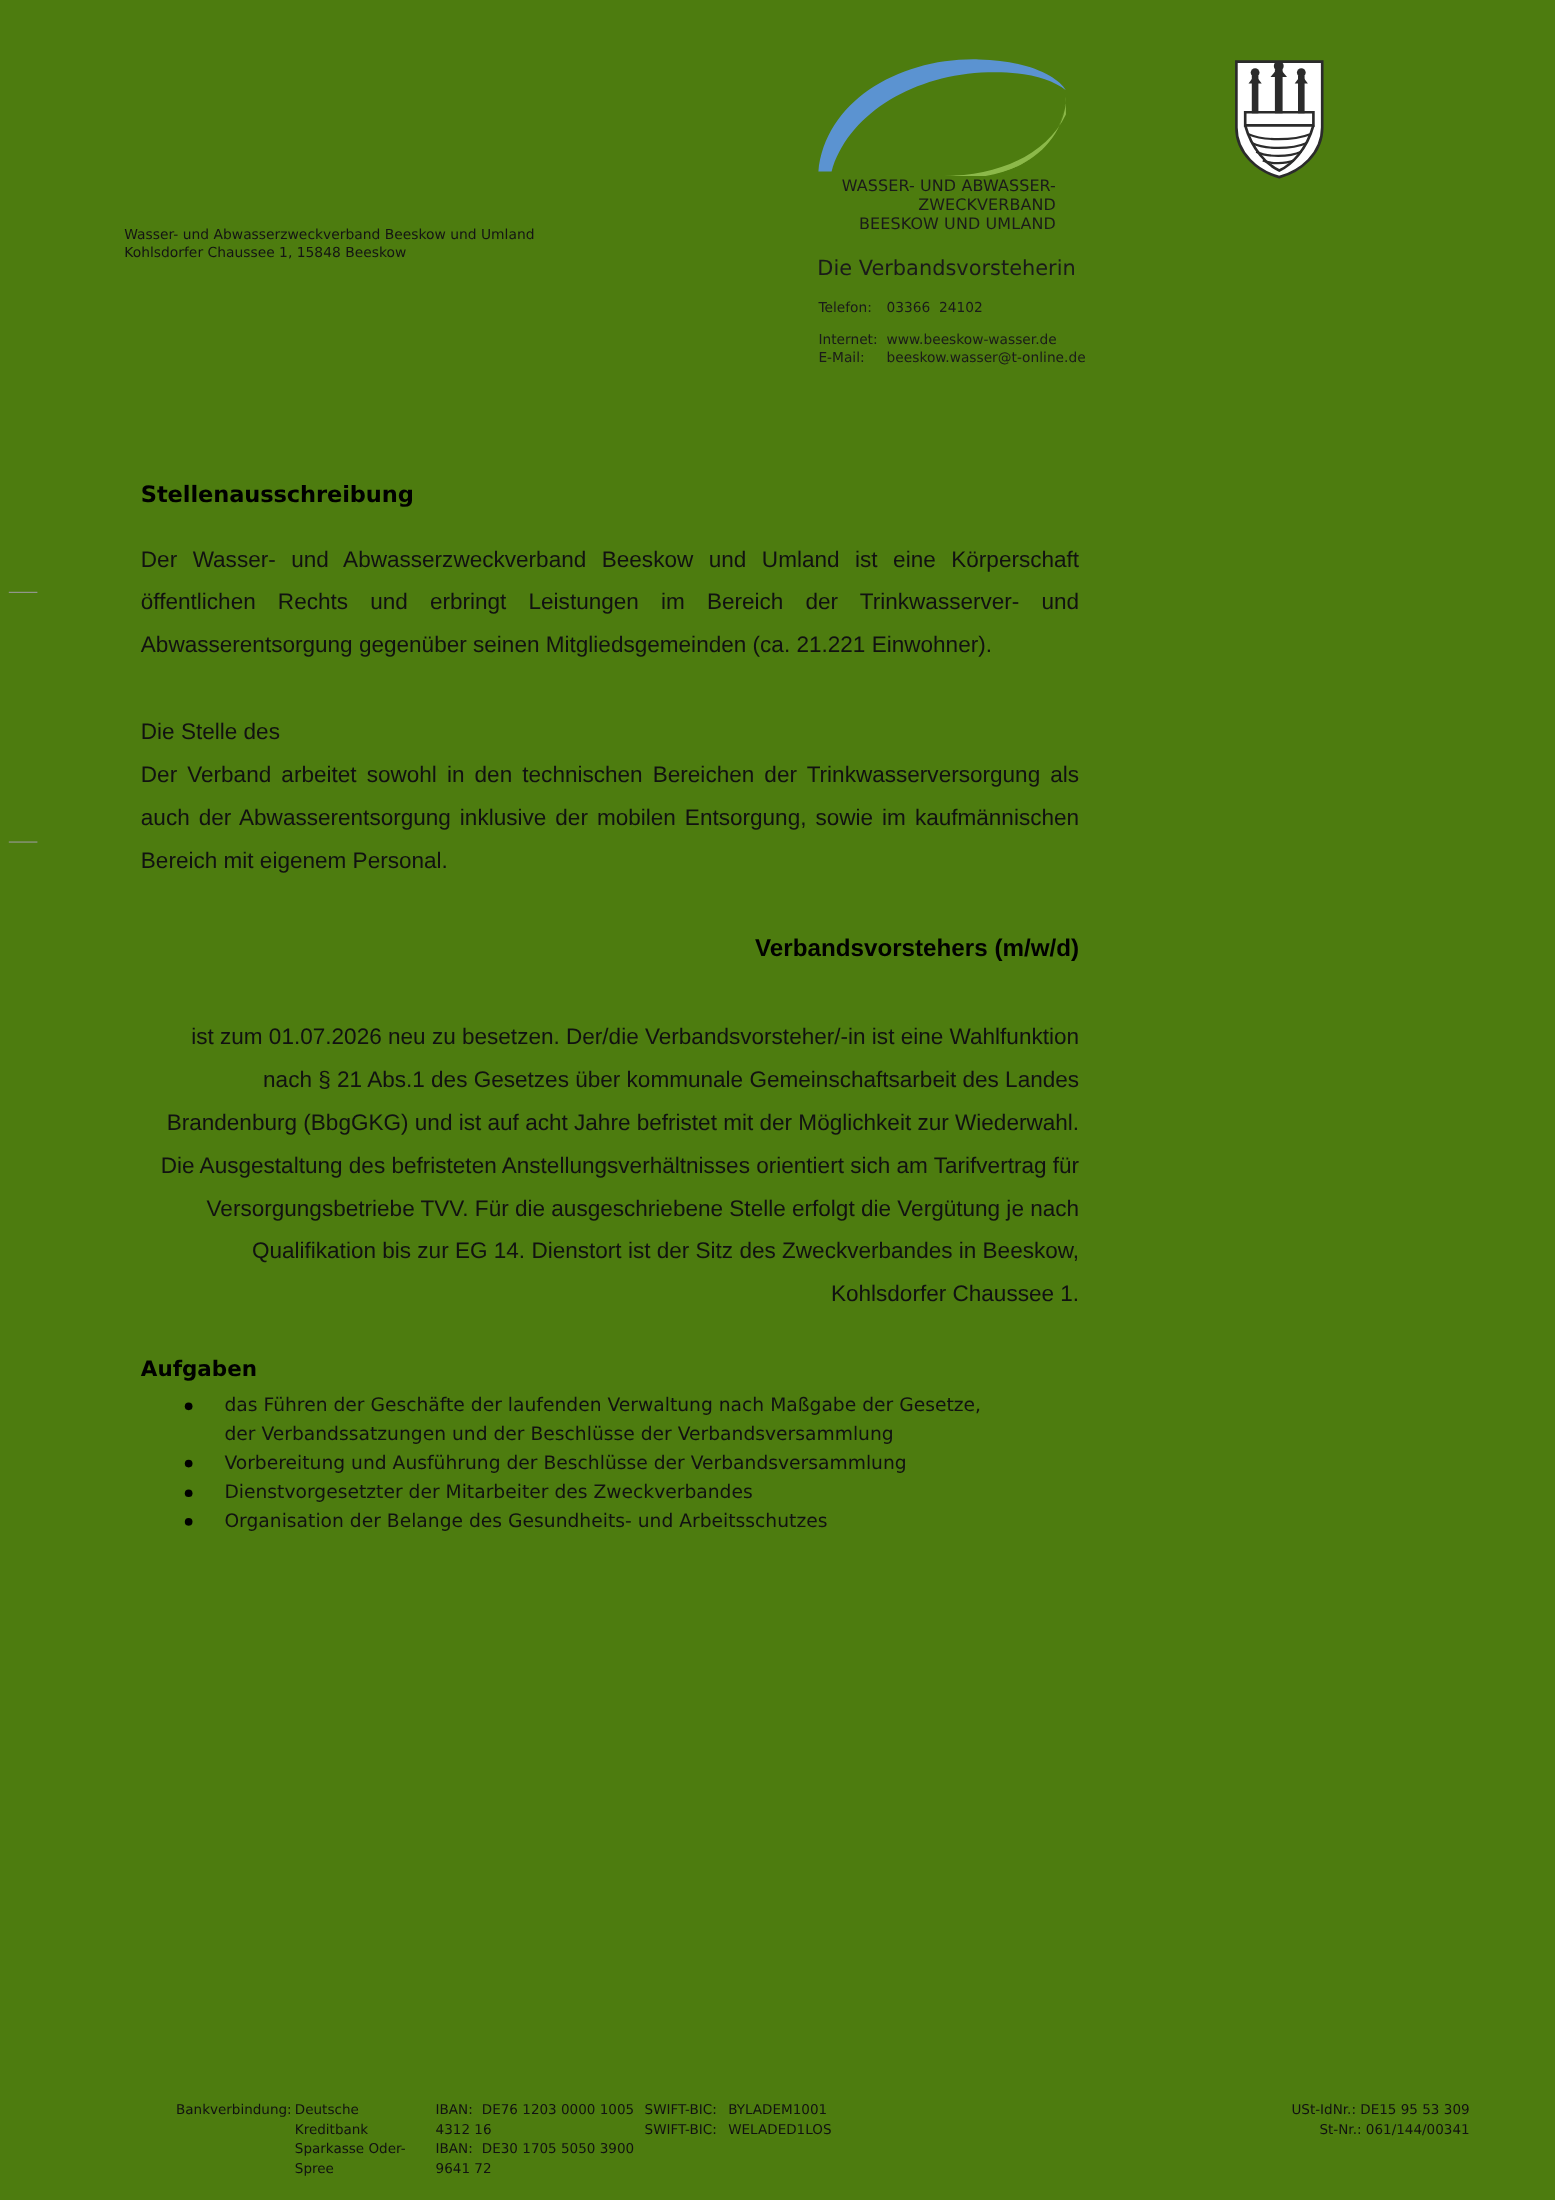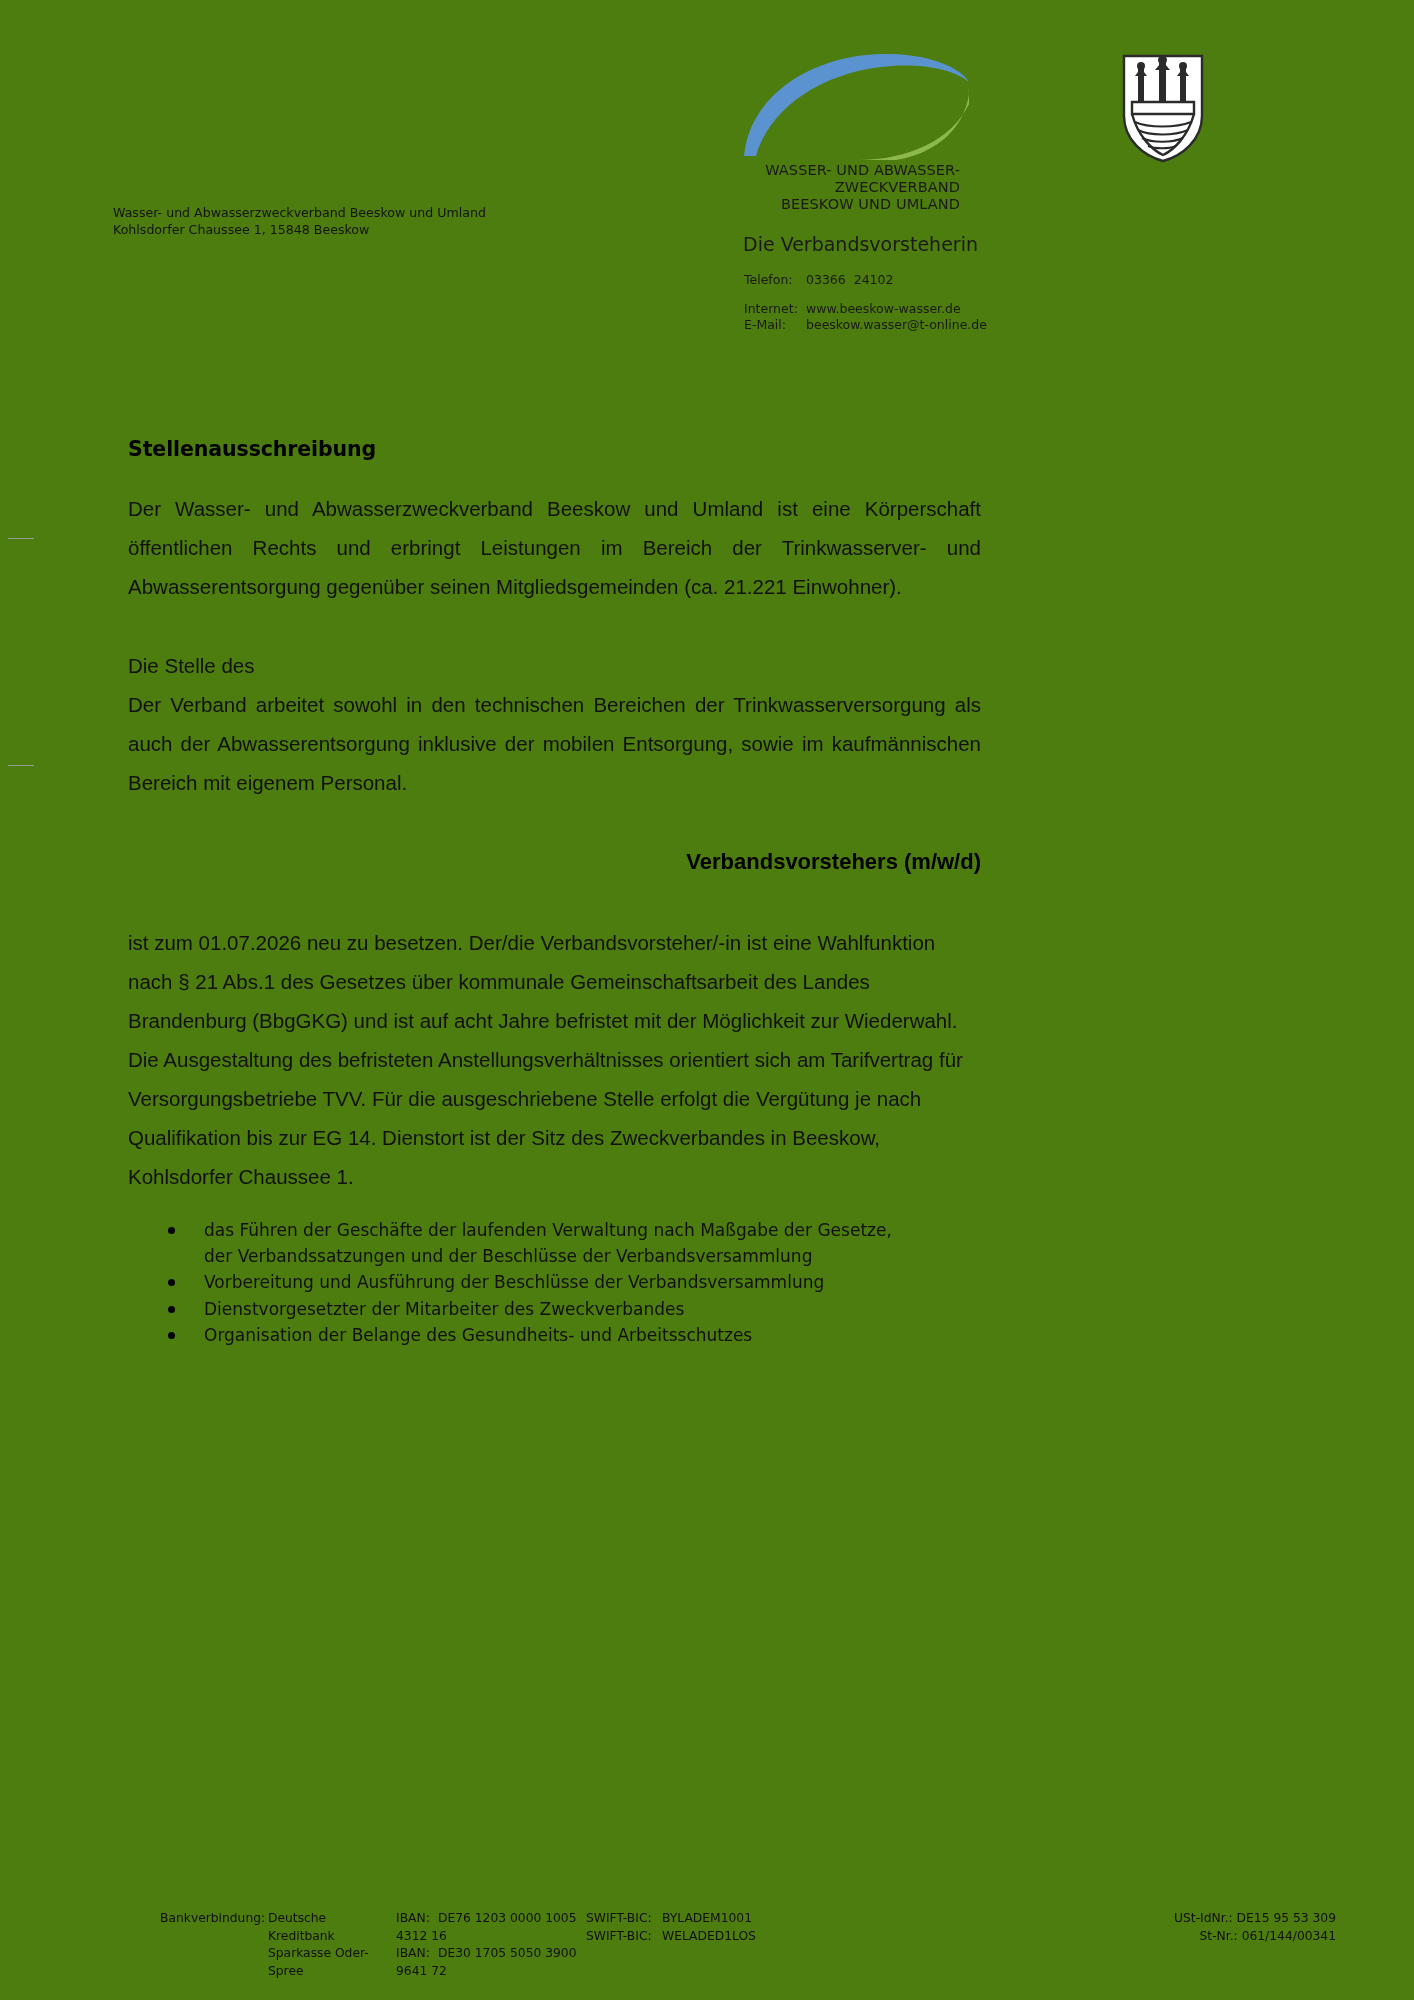--- a/index.html
+++ b/index.html
@@ -130,22 +130,22 @@
     margin: 12px 0 42px 0;
     text-align: right;
     font-family: "Liberation Sans", sans-serif;
     font-size: 22px;
     font-weight: bold;
     line-height: 39px;
     color: #000;
   }
 
   p.para.block-lines {
-    text-align: left;
-    margin-bottom: 22px;
+    text-align: right;
+    margin-bottom: 37px;
   }
 
   h2.sub-heading {
     margin: 0 0 10px 0;
     font-family: "DejaVu Sans", sans-serif;
     font-size: 19.5px;
     font-weight: bold;
     color: #000;
   }
 
@@ -278,20 +278,21 @@
     <p class="para">Der Wasser- und Abwasserzweckverband Beeskow und Umland ist eine Körperschaft öffentlichen Rechts und erbringt Leistungen im Bereich der Trinkwasserver- und Abwasserentsorgung gegenüber seinen Mitgliedsgemeinden (ca. 21.221 Einwohner).</p>
 
     <p class="para nojust tight">Die Stelle des</p>
 
     <p class="para">Der Verband arbeitet sowohl in den technischen Bereichen der Trinkwasserversorgung als auch der Abwasserentsorgung inklusive der mobilen Entsorgung, sowie im kaufmännischen Bereich mit eigenem Personal.</p>
 
     <div class="job-title">Verbandsvorstehers (m/w/d)</div>
 
     <p class="para block-lines">ist zum 01.07.2026 neu zu besetzen. Der/die Verbandsvorsteher/-in ist eine Wahlfunktion nach § 21 Abs.1 des Gesetzes über kommunale Gemeinschaftsarbeit des Landes Brandenburg (BbgGKG) und ist auf acht Jahre befristet mit der Möglichkeit zur Wiederwahl. Die Ausgestaltung des befristeten Anstellungsverhältnisses orientiert sich am Tarifvertrag für Versorgungsbetriebe TVV. Für die ausgeschriebene Stelle erfolgt die Vergütung je nach Qualifikation bis zur EG 14. Dienstort ist der Sitz des Zweckverbandes in Beeskow, Kohlsdorfer Chaussee 1.</p>
 
+    <h2 class="sub-heading">Aufgaben</h2>
 
     <ul class="tasks">
       <li>
         <span class="dot"></span>
         <span class="l2">das Führen der Geschäfte der laufenden Verwaltung nach Maßgabe der Gesetze,</span>
         <span class="l2">der Verbandssatzungen und der Beschlüsse der Verbandsversammlung</span>
       </li>
       <li>
         <span class="dot"></span>
         <span class="l2">Vorbereitung und Ausführung der Beschlüsse der Verbandsversammlung</span>

